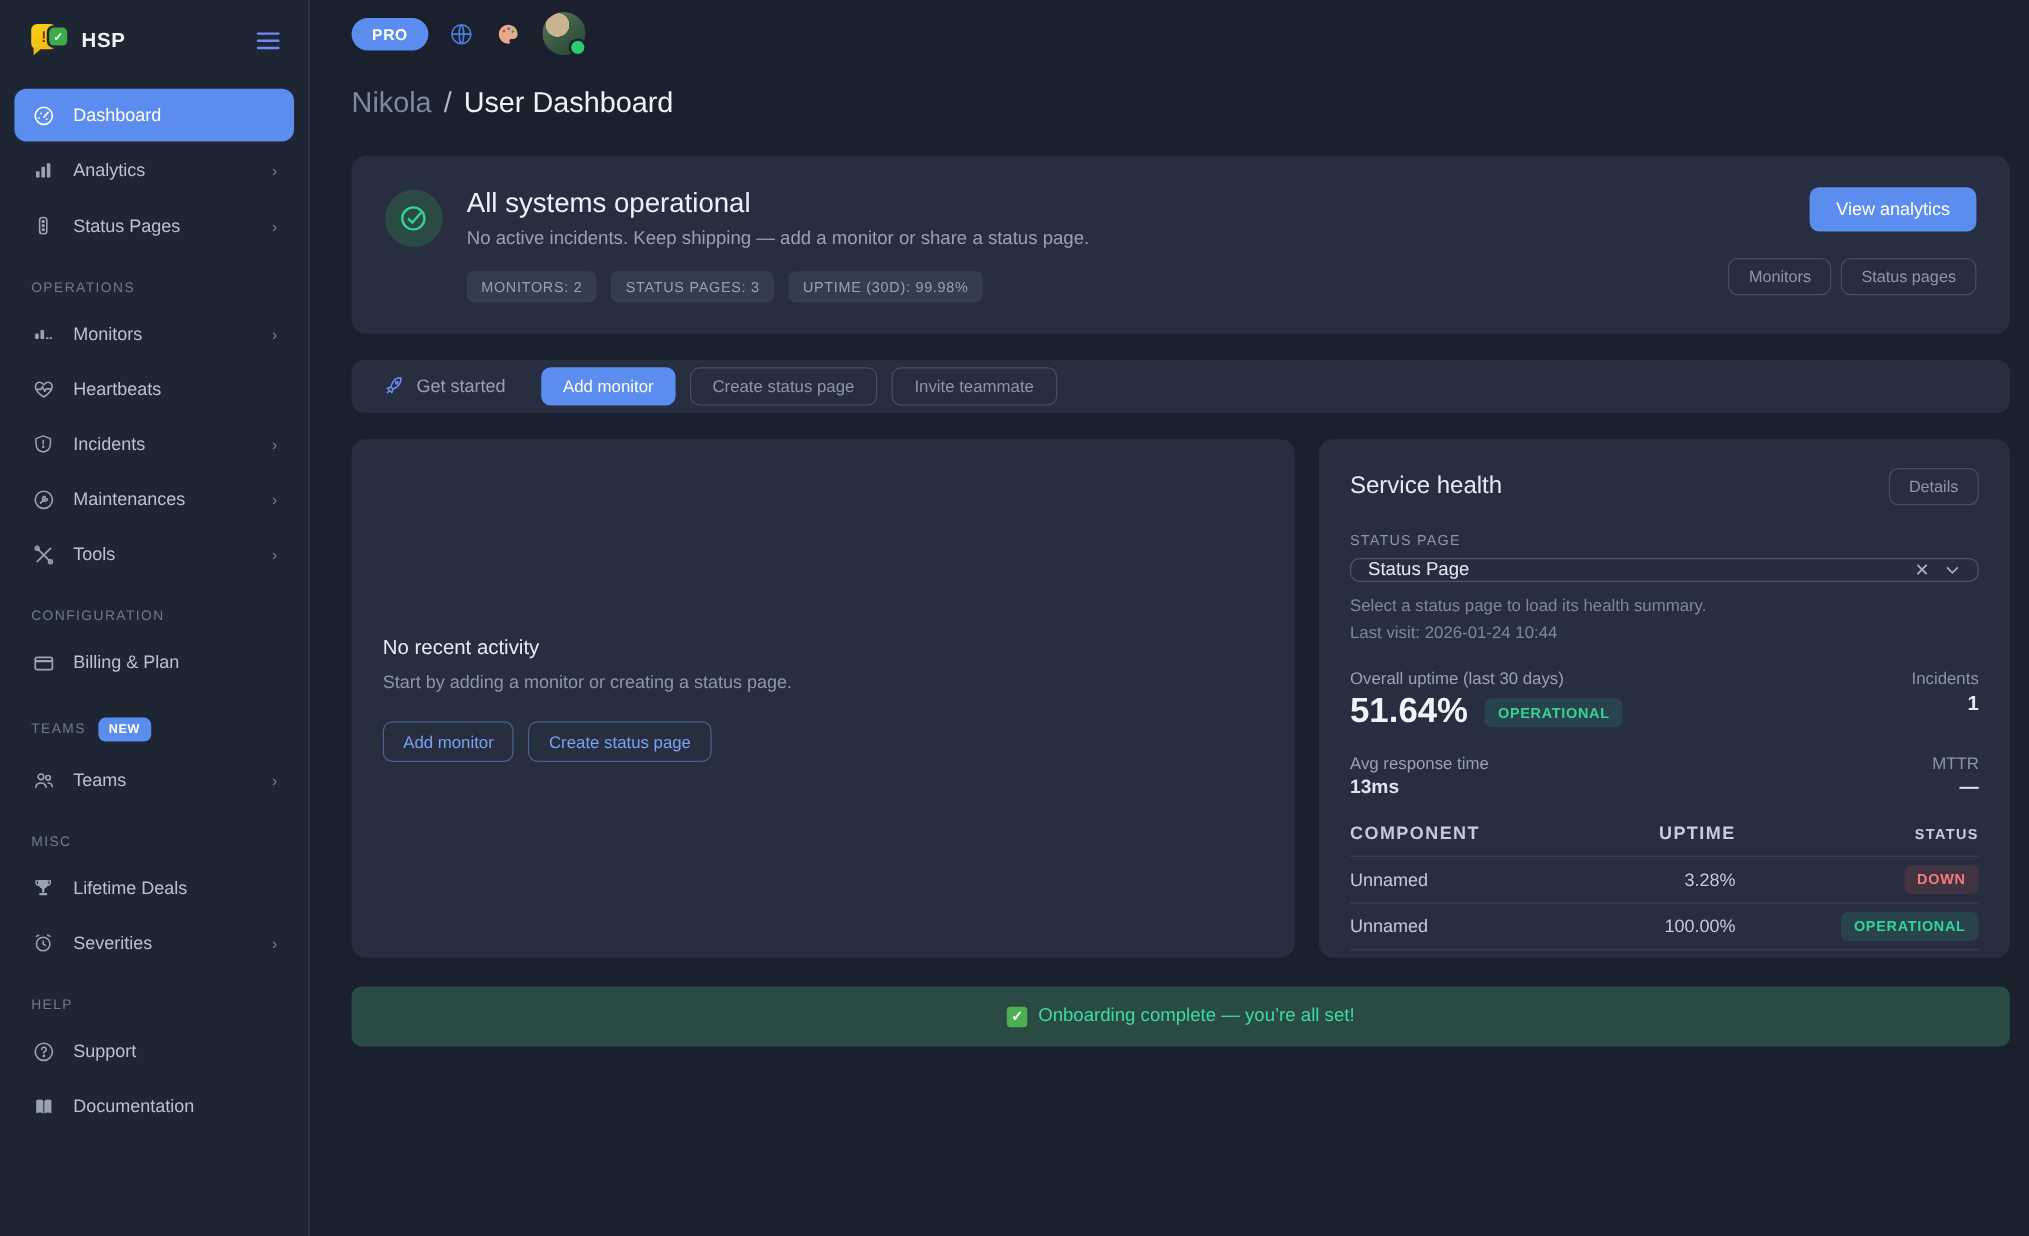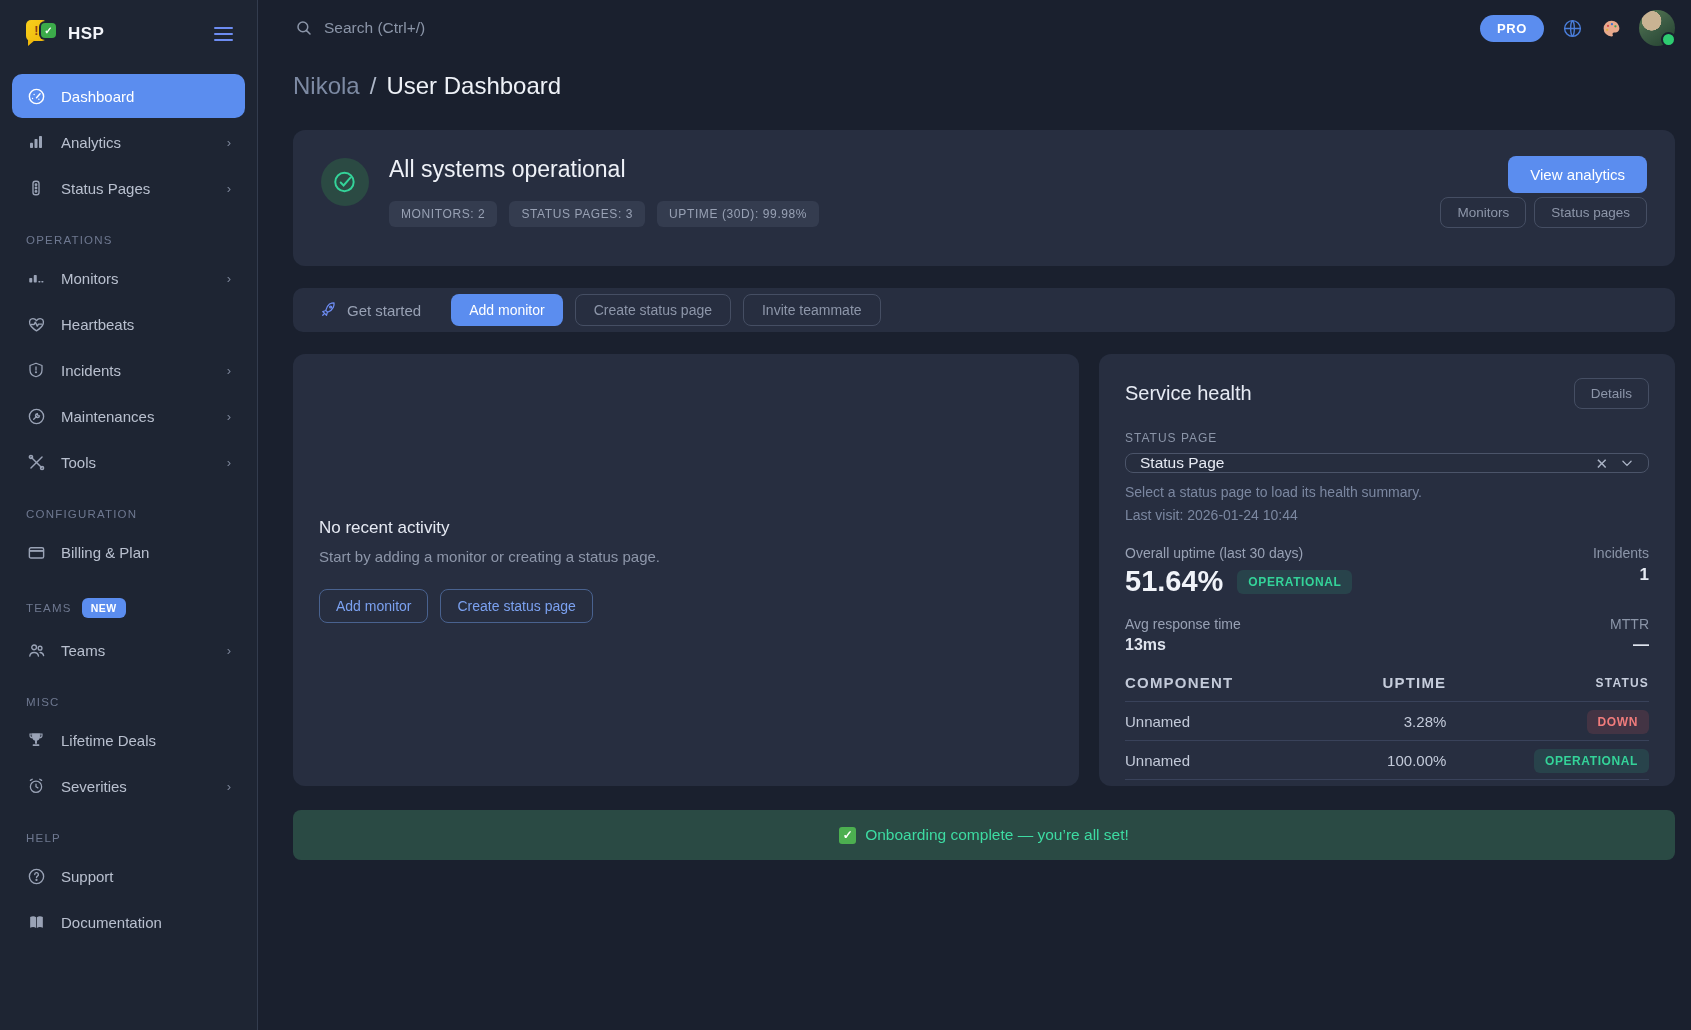--- a/index.html
+++ b/index.html
@@ -79,21 +79,21 @@
   .hero {
     margin-top:30px; background:#272e40; border-radius:12px;
     padding:26px 28px; display:flex; gap:20px; min-height:136px;
   }
   .hero-icon { width:48px; height:48px; border-radius:50%; background:#2b4a43; color:#34d399; display:flex; align-items:center; justify-content:center; flex:none; margin-top:2px; }
   .hero-body { flex:1; }
   .hero-title { font-size:23px; font-weight:500; color:#eef1f7; }
   .hero-sub { margin-top:7px; font-size:15.5px; color:#98a1b4; }
   .hero-chips { margin-top:18px; display:flex; gap:12px; }
   .chip { background:#343c4f; color:#98a1b4; font-size:12px; letter-spacing:.6px; border-radius:6px; padding:6px 12px; }
-  .hero-right { display:flex; flex-direction:column; align-items:flex-end; gap:4px; }
+  .hero-right { display:flex; flex-direction:column; align-items:flex-end; gap:22px; }
   .btn-primary {
     background:#5b8def; color:#fff; border:none; border-radius:8px;
     font-size:15px; font-family:inherit; padding:10px 22px; cursor:pointer;
   }
   .btn-ghost {
     background:transparent; color:#8d96a9; border:1px solid #454e63; border-radius:8px;
     font-size:13.5px; font-family:inherit; padding:7px 16px; cursor:pointer;
   }
   .hero-ghosts { display:flex; gap:8px; }
   
@@ -345,29 +345,20 @@
           </svg>
       </span>
       <span>Documentation</span>
     </div>
   </nav>
 </aside>
 
 <main class="main">
 
   <div class="topbar">
-    <div class="search-wrap">
-      <span class="top-ico">
-        <svg width="18" height="18" viewBox="0 0 24 24" fill="none" stroke="currentColor" stroke-width="2" stroke-linecap="round">
-            <circle cx="10.5" cy="10.5" r="6.5"></circle>
-            <path d="M15.5 15.5L20 20"></path>
-          </svg>
-      </span>
-      <input type="text" placeholder="Search (Ctrl+/)" style="">
-    </div>
     <div class="top-actions">
       <span class="pro-pill">PRO</span>
       <span class="top-ico" style="color:#4a7edb;">
         <svg width="21" height="21" viewBox="0 0 24 24" fill="none" stroke="currentColor" stroke-width="1.6">
             <circle cx="12" cy="12" r="9"></circle>
             <path d="M3 12h18M12 3c2.8 2.5 2.8 15.5 0 18M12 3c-2.8 2.5-2.8 15.5 0 18"></path>
           </svg>
       </span>
       <span class="top-ico">
         <svg width="21" height="21" viewBox="0 0 24 24">
@@ -390,20 +381,21 @@
 
   <section class="hero">
     <div class="hero-icon">
       <svg width="26" height="26" viewBox="0 0 24 24" fill="none" stroke="currentColor" stroke-width="1.8" stroke-linecap="round">
           <circle cx="11.5" cy="12" r="8.5"></circle>
           <path d="M8 12.5l2.7 2.7L17 8"></path>
         </svg>
     </div>
     <div class="hero-body">
       <div class="hero-title">All systems operational</div>
+      <div class="hero-sub">No active incidents. Keep shipping — add a monitor or share a status page.</div>
       <div class="hero-chips">
         <span class="chip">MONITORS: 2</span>
         <span class="chip">STATUS PAGES: 3</span>
         <span class="chip">UPTIME (30D): 99.98%</span>
       </div>
     </div>
     <div class="hero-right">
       <button class="btn-primary">View analytics</button>
       <div class="hero-ghosts">
         <button class="btn-ghost">Monitors</button>

